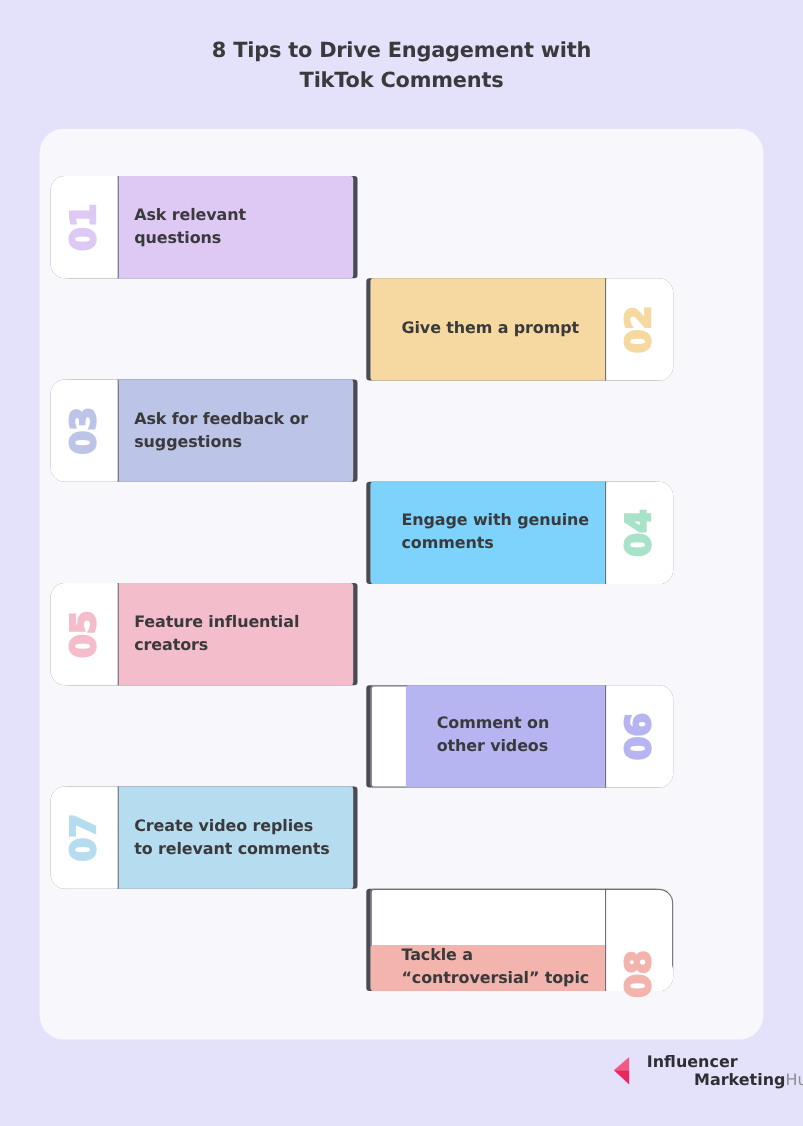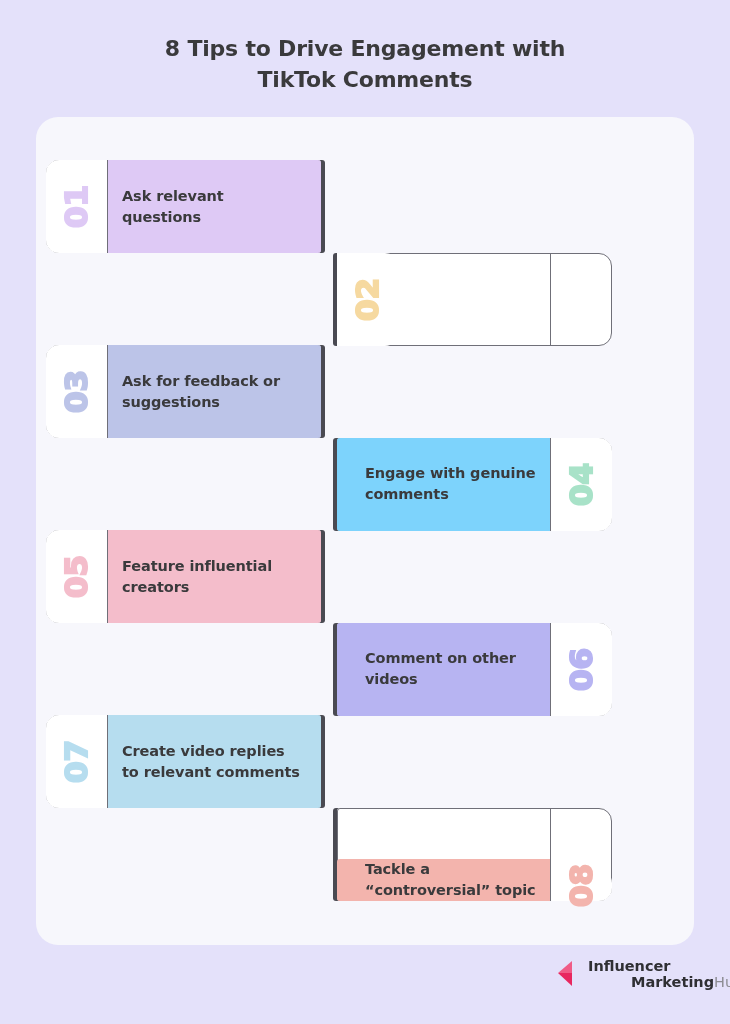--- a/index.html
+++ b/index.html
@@ -16,21 +16,21 @@
     overflow: hidden;
   }
 
   
   .title {
     position: absolute;
     top: 33px;
     left: 0;
     width: 730px;
     text-align: center;
-    font-size: 22px;
+    font-size: 19px;
     font-weight: bold;
     line-height: 1.42;
     color: #3a3a3c;
     letter-spacing: -0.2px;
   }
 
   
   .panel {
     position: absolute;
     left: 36px;
@@ -162,20 +162,23 @@
       <div class="badge">
         <div class="badge-num" style="color: rgb(222, 201, 245);">01</div>
       </div>
       <div class="body" style="background: rgb(222, 201, 245);">
         <div class="tip-text">Ask relevant questions</div>
       </div>
       <div class="divider"></div>
       <div class="card-outline"></div>
     </div>
     <div class="card right" style="top: 252.5px; --accent: #f6d9a0;">
+      <div class="body" style="background: rgb(246, 217, 160);">
+        <div class="tip-text">Give them a prompt</div>
+      </div>
       <div class="badge">
         <div class="badge-num" style="color: rgb(246, 217, 160);">02</div>
       </div>
       <div class="divider"></div>
       <div class="card-outline"></div>
     </div>
     <div class="card left" style="top: 345px; --accent: #bcc4e8;">
       <div class="badge">
         <div class="badge-num" style="color: rgb(188, 196, 232);">03</div>
       </div>
@@ -198,21 +201,21 @@
     <div class="card left" style="top: 530px; --accent: #f4bdcb;">
       <div class="badge">
         <div class="badge-num" style="color: rgb(244, 189, 203);">05</div>
       </div>
       <div class="body" style="background: rgb(244, 189, 203);">
         <div class="tip-text">Feature influential creators</div>
       </div>
       <div class="divider"></div>
       <div class="card-outline"></div>
     </div>
-    <div class="card right" style="top: 622.5px; --accent: #b7b4f2;">
+    <div class="card right" style="top: 622.5px; padding-left: 32px; --accent: #b7b4f2;">
       <div class="body" style="background: rgb(183, 180, 242);">
         <div class="tip-text">Comment on other videos</div>
       </div>
       <div class="badge">
         <div class="badge-num" style="color: rgb(183, 180, 242);">06</div>
       </div>
       <div class="divider"></div>
       <div class="card-outline"></div>
     </div>
     <div class="card left" style="top: 715px; --accent: #b6ddef;">

